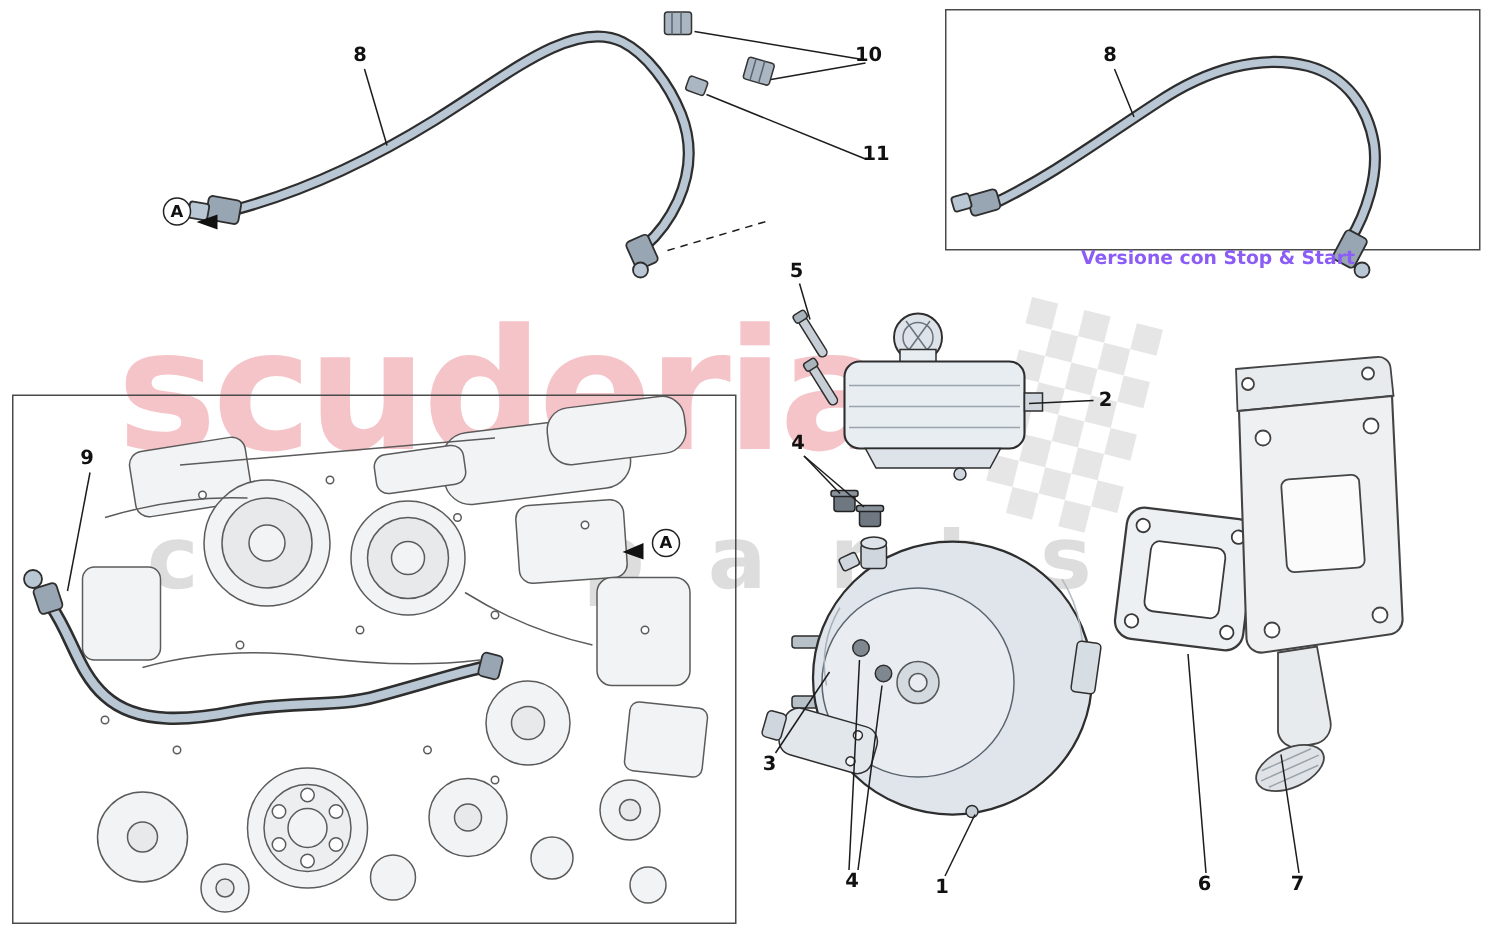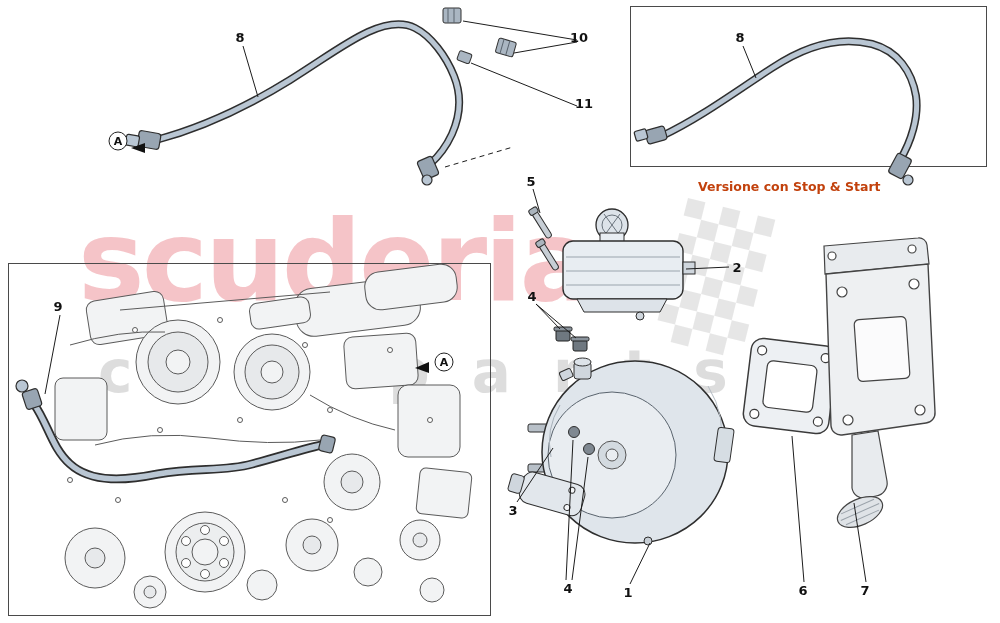--- a/index.html
+++ b/index.html
@@ -24,22 +24,22 @@
     transform:translate(-50%,-50%); white-space:nowrap;
   }
   .markerA {
     position:absolute; z-index:3; width:19px; height:19px;
     border:1.6px solid #222; border-radius:50%; background:#fff;
     display:flex; align-items:center; justify-content:center;
     font-size:11px; font-weight:700; color:#111;
     transform:translate(-50%,-50%);
   }
   .caption {
-    position:absolute; z-index:3; left:698px; top:179px; width:228px;
-    text-align:left; font-size:12.5px; font-weight:700; line-height:1.25; color:#c2410c;
+    position:absolute; z-index:3; left:698px; top:164px; width:228px;
+    text-align:center; font-size:12.5px; font-weight:700; line-height:1.25; color:#8b5cf6;
   }
 </style>
 </head>
 <body>
 
 <div class="canvas">
 
   <div class="wm1">scuderia</div>
   <div class="wm2">car parts</div>
 

